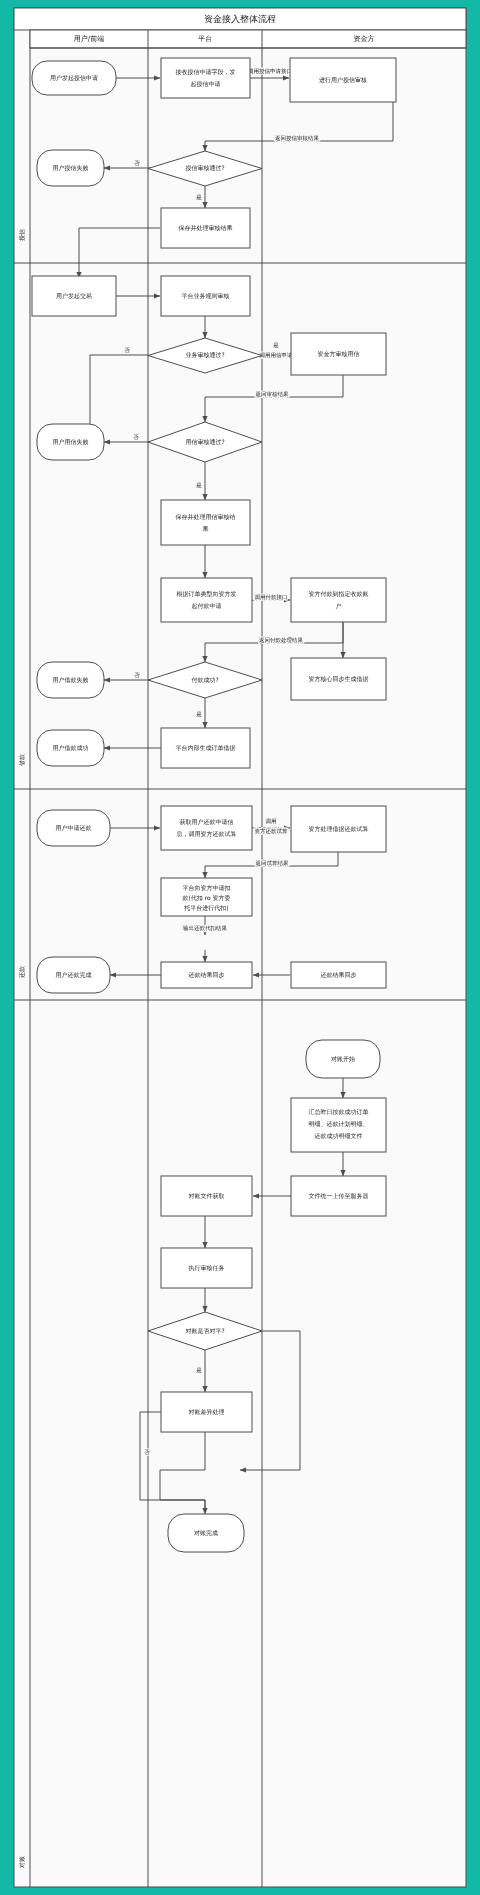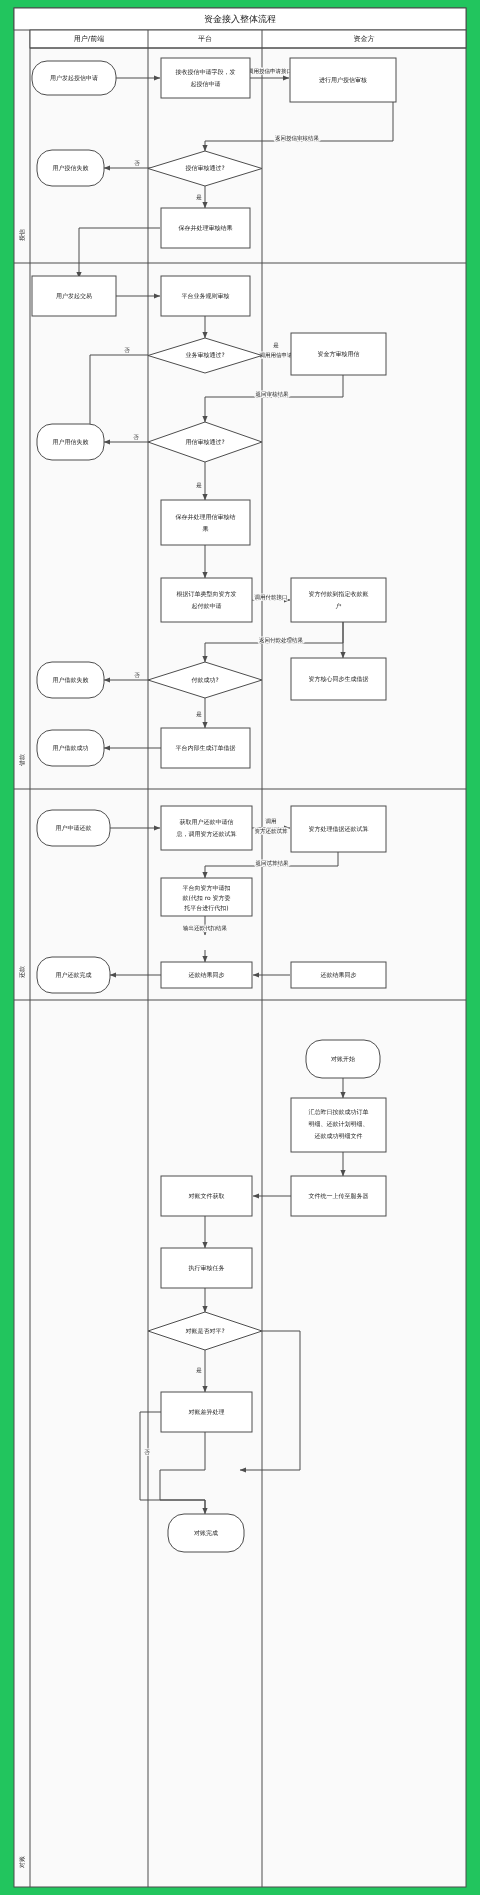--- a/index.html
+++ b/index.html
@@ -2,21 +2,21 @@
 <html><head>
 <meta charset="utf-8">
 <style>
   * { box-sizing: border-box; margin:0; padding:0; }
   html,body {
     width:480px; height:1895px;
     background:#ffffff;
     font-family:"DejaVu Sans","Liberation Sans",sans-serif;
     overflow:hidden;
   }
-  #stage { position:relative; width:480px; height:1895px; background:#22c55e; }
+  #stage { position:relative; width:480px; height:1895px; background:#14b8a6; }
   svg#diagram { position:absolute; left:0; top:0; width:480px; height:1895px; }
 
   .frame { fill:#fafafa; stroke:#4d4d4d; stroke-width:1; }
   .titlebar { fill:#ffffff; stroke:#4d4d4d; stroke-width:1; }
   .laneheadcell { fill:#ffffff; stroke:#4d4d4d; stroke-width:1; }
   .lanediv { stroke:#4d4d4d; stroke-width:1; fill:none; }
   .phasediv { stroke:#4d4d4d; stroke-width:1; fill:none; }
 
   .node-rect { fill:#ffffff; stroke:#4d4d4d; stroke-width:1; }
   .node-round { fill:#ffffff; stroke:#4d4d4d; stroke-width:1; }

